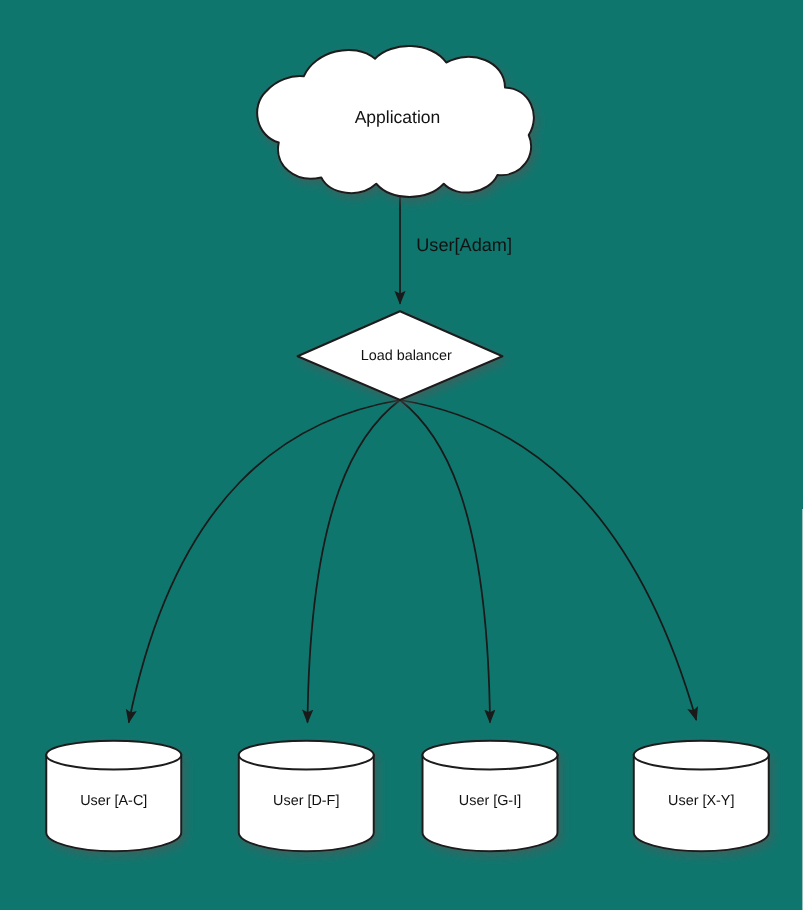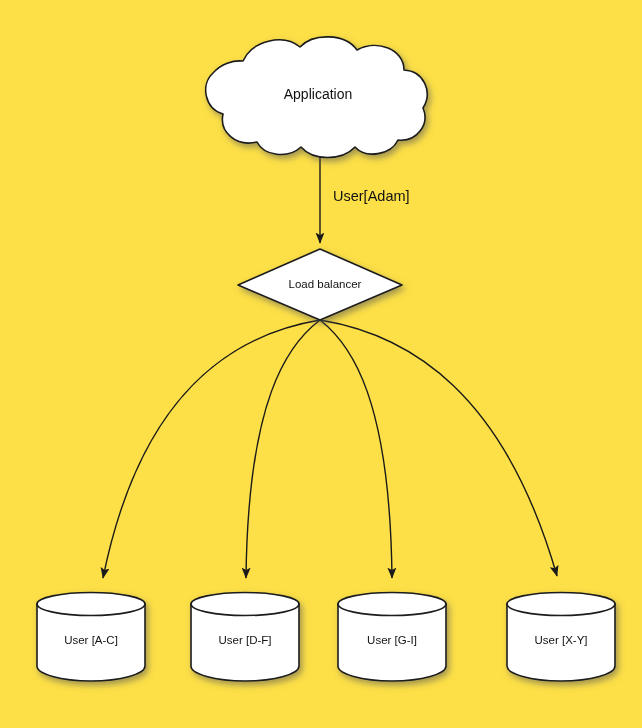--- a/index.html
+++ b/index.html
@@ -11,21 +11,21 @@
   body {
     width: 642px;
     height: 728px;
     overflow: hidden;
     font-family: "Liberation Sans", sans-serif;
   }
   #diagram-root {
     position: relative;
     width: 642px;
     height: 728px;
-    background: #fde047;
+    background: #0f766e;
   }
   svg#diagram-canvas {
     position: absolute;
     top: 0;
     left: 0;
     width: 642px;
     height: 728px;
     display: block;
   }
   .node-shape {

